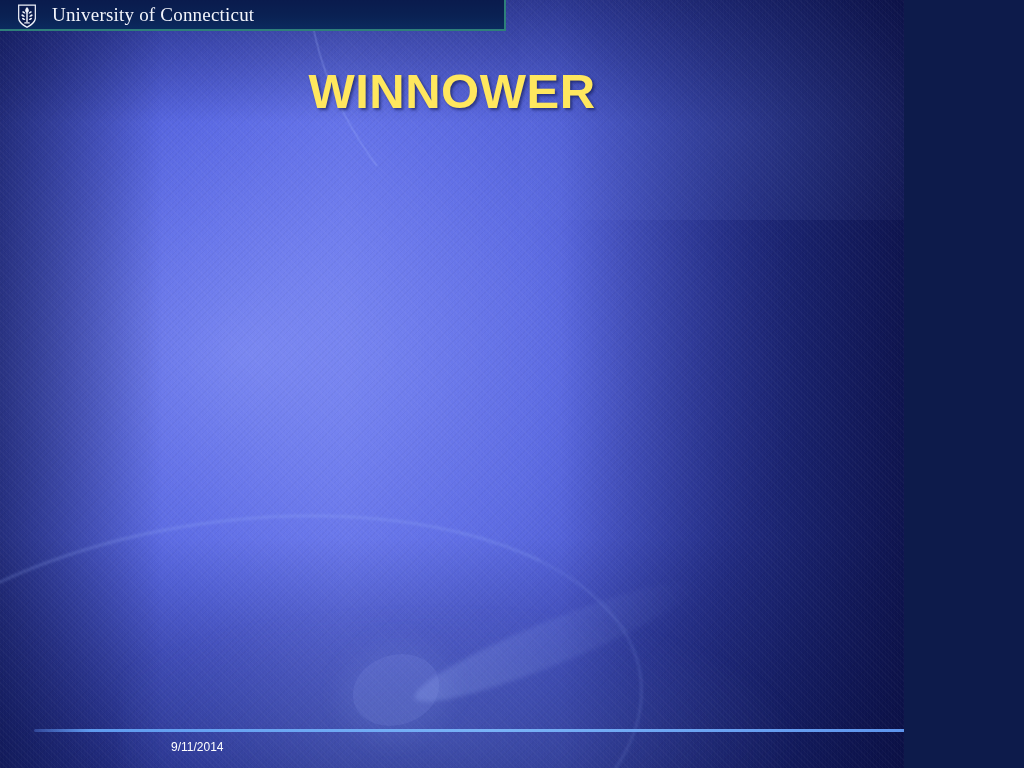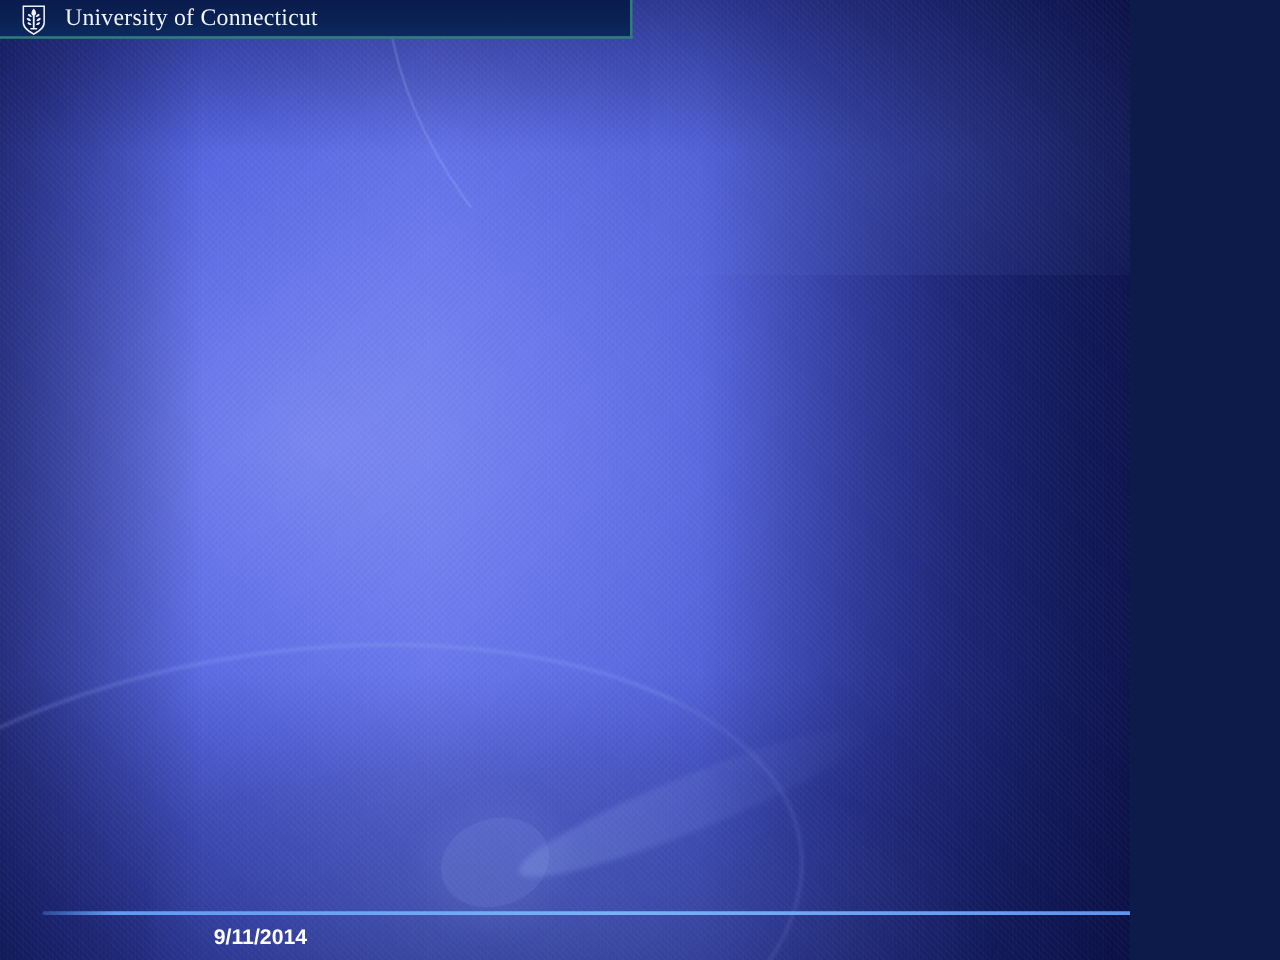--- a/index.html
+++ b/index.html
@@ -181,22 +181,22 @@
     background: linear-gradient(to right,
        rgba(90,135,235,.35) 0%, #5f9bf0 6%, #79b2f7 48%, #5d94ee 92%, rgba(90,135,235,.3) 100%);
     border-radius: 2px;
   }
   #footer-date {
     position: absolute;
     left: 171px;
     top: 740px;
     color: #ffffff;
     font-family: "Liberation Sans", "DejaVu Sans", sans-serif;
-    font-size: 17px;
-    font-weight: bold;
+    font-size: 12px;
+    font-weight: normal;
   }
   #footer-page {
     position: absolute;
     left: 950px;
     top: 740px;
     color: #ffffff;
     font-family: "Liberation Sans", "DejaVu Sans", sans-serif;
     font-size: 15px;
     font-weight: bold;
   }
@@ -231,20 +231,21 @@
         <path d="M19.5 30 c3.6 .8 6 3 7.4 6.2 c-3.8 .8 -6.8 -.8 -9 -3.8 z"></path>
         <path d="M44.5 30 c-3.6 .8 -6 3 -7.4 6.2 c3.8 .8 6.8 -.8 9 -3.8 z"></path>
         <path d="M21 38.5 c3.4 .8 5.6 2.8 6.9 5.8 c-3.6 .8 -6.4 -.7 -8.5 -3.6 z"></path>
         <path d="M43 38.5 c-3.4 .8 -5.6 2.8 -6.9 5.8 c3.6 .8 6.4 -.7 8.5 -3.6 z"></path>
         <rect x="25" y="50" width="14" height="3" rx="1.4"></rect>
       </g>
     </svg>
     <span id="uconn-wordmark">University of Connecticut</span>
   </div>
 
+  <div id="slide-title">WINNOWER</div>
 
   <div id="body-block">
     <div class="para-gap"></div>
     <div class="para-gap"></div>
   </div>
 
   <div id="footer-rule"></div>
   <div id="footer-date">9/11/2014</div>
   <div id="footer-page">6</div>
 

